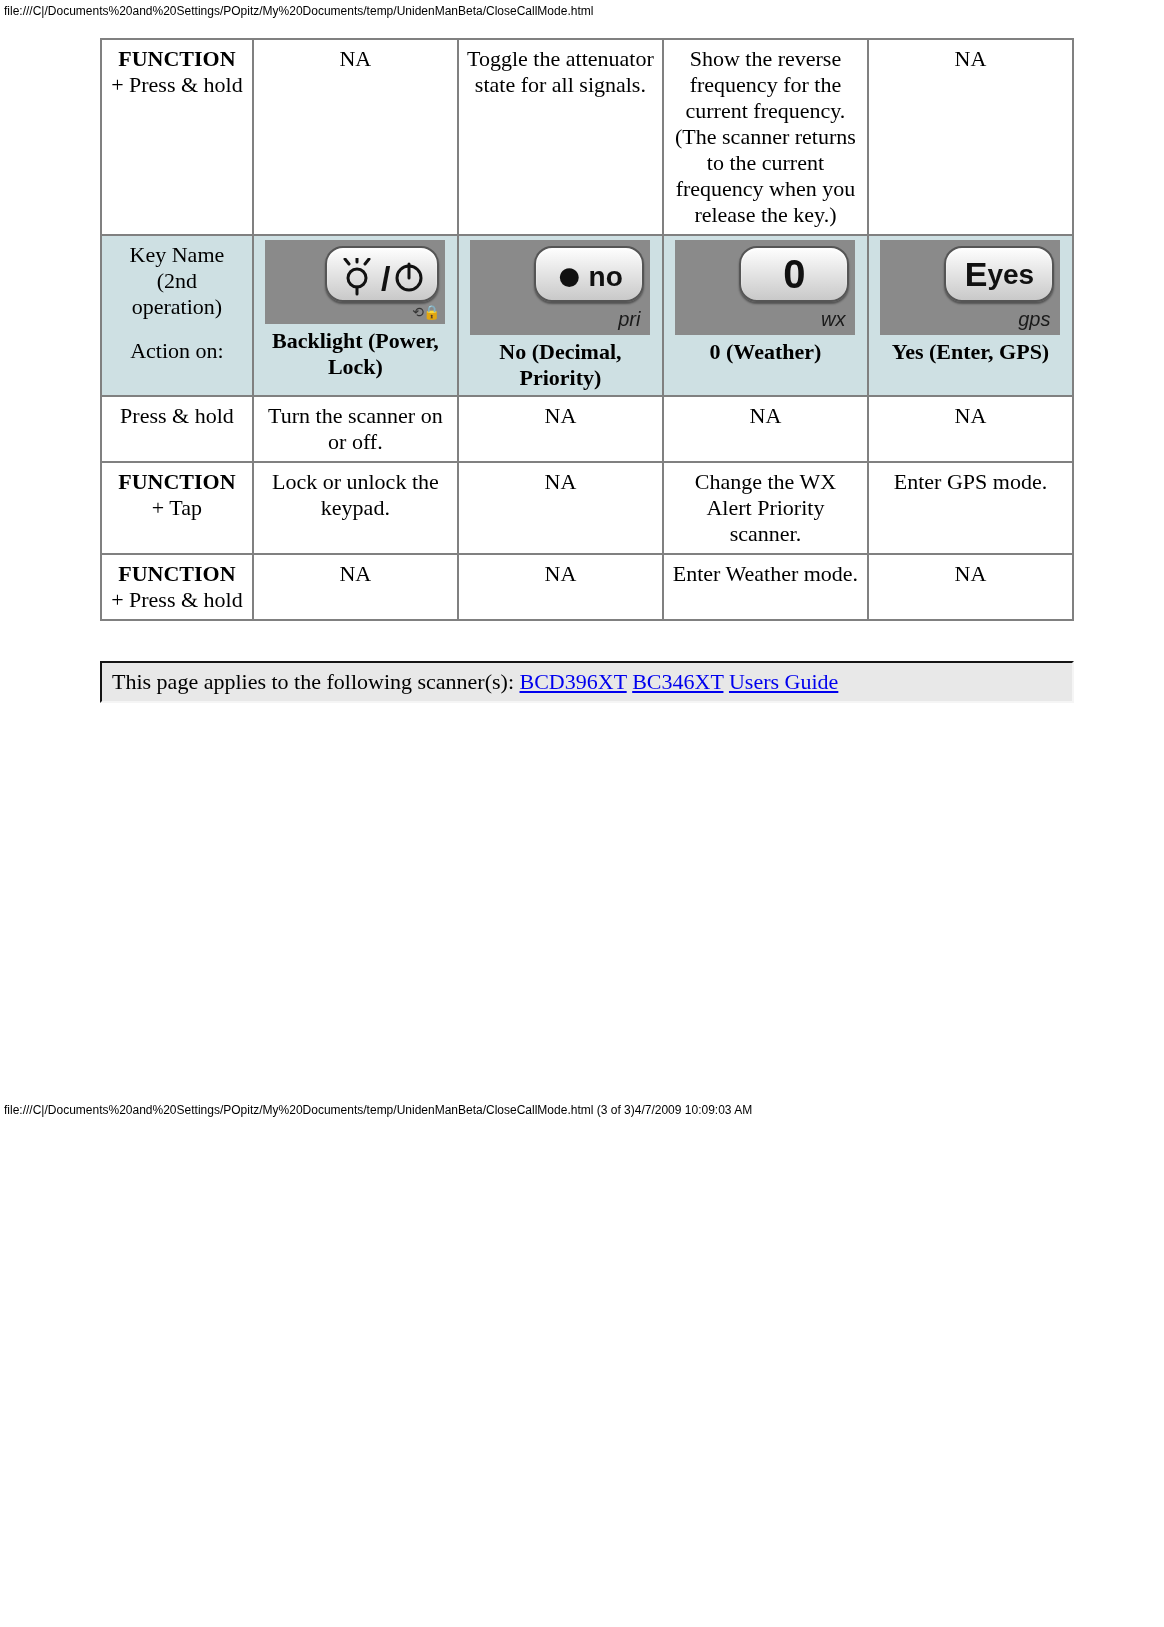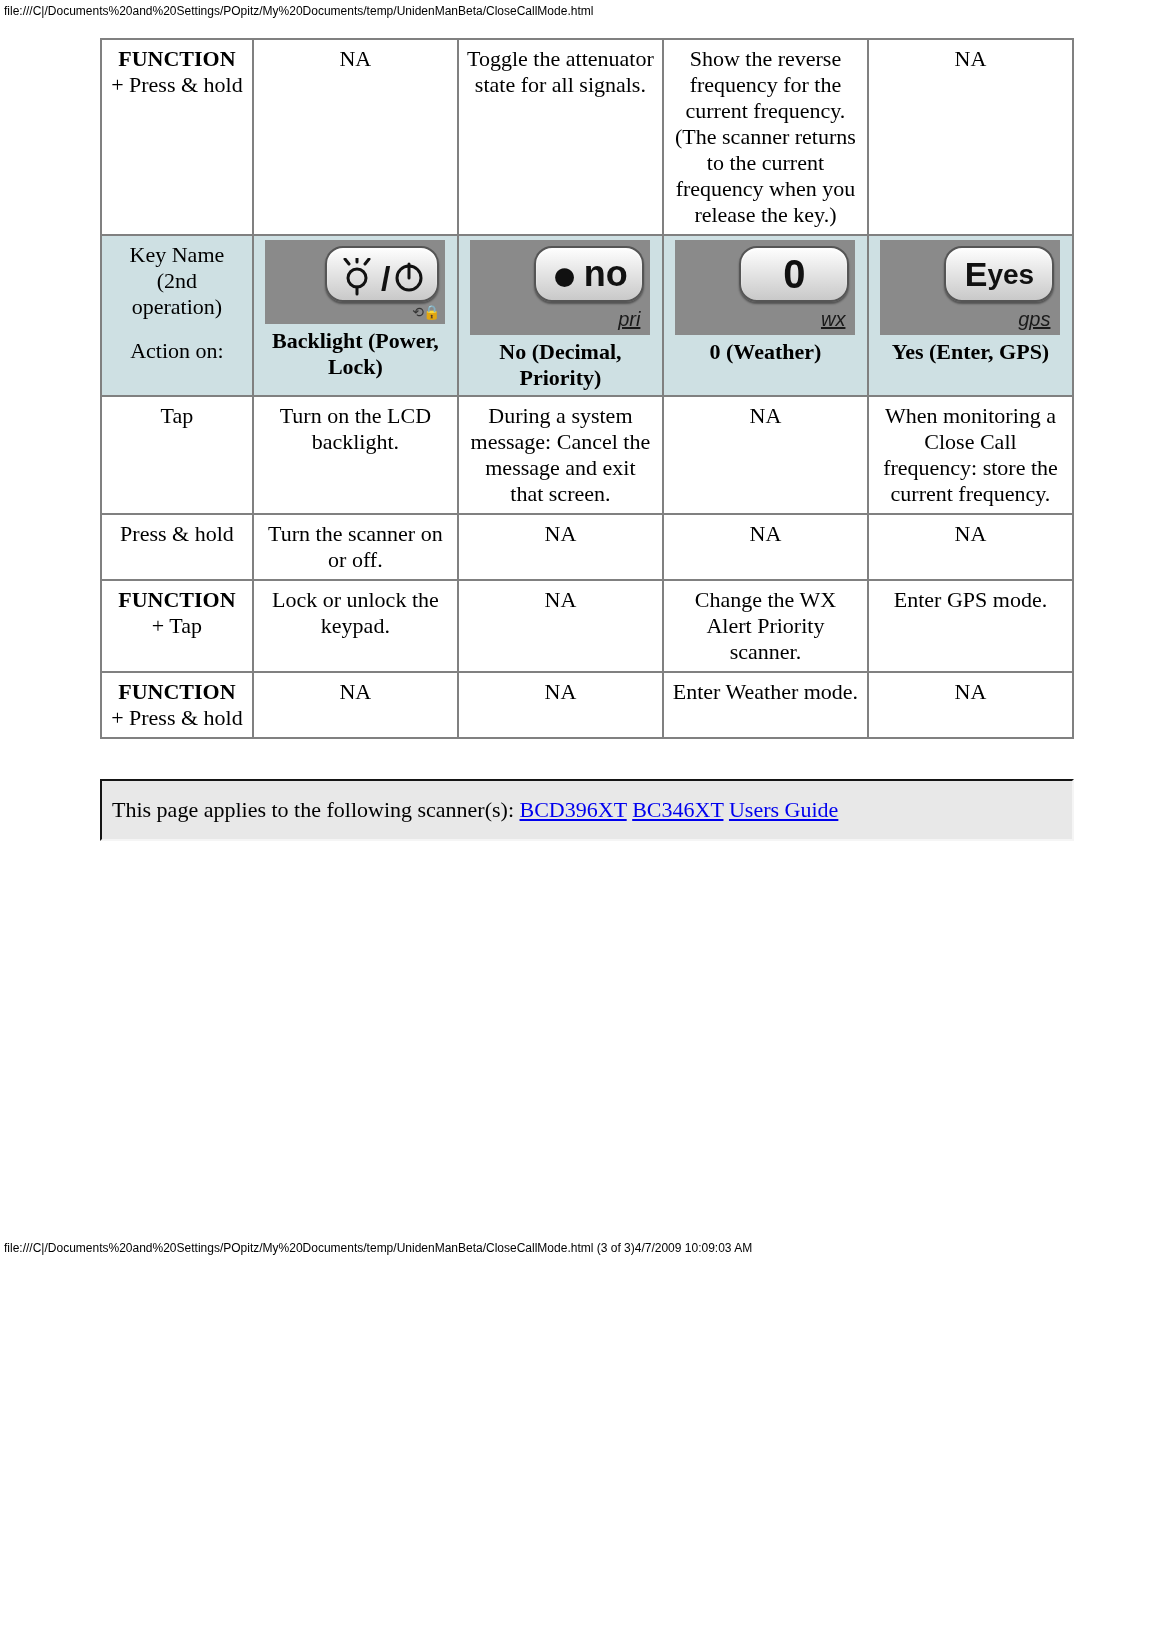--- a/index.html
+++ b/index.html
@@ -59,21 +59,20 @@
     }
     .btn-sub {
       font-family: Arial, Helvetica, sans-serif;
       font-size: 20px;
       color: #1a1a1a;
       display: block;
       text-align: right;
       margin-top: 6px;
       font-style: italic;
       padding-right: 4px;
-      text-decoration: underline;
     }
     .btn {
       display: inline-block;
       background: linear-gradient(#fefefe, #c9c9c9);
       border: 2px solid #555;
       border-radius: 18px;
       min-width: 110px;
       height: 56px;
       line-height: 52px;
       font-family: Arial, Helvetica, sans-serif;
@@ -88,21 +87,21 @@
     .btn .sub-e { font-size: 28px; vertical-align: 2px; }
     .btn.power { position: relative; }
     .caption-bold { font-weight: bold; margin-top: 4px; display:block;}
     .bold { font-weight: bold; }
     .applies-box {
       margin-top: 40px;
       border: 2px solid;
       border-color: #6a6a6a #f5f5f5 #f5f5f5 #6a6a6a;
       border-style: inset;
       background: #e8e8e8;
-      padding: 16px 10px;
+      padding: 6px 10px;
       font-size: 22px;
       text-align: left;
     }
     .applies-box a { color: #0000ee; text-decoration: underline; }
     .small-glyph {
       font-family: Arial, sans-serif;
       font-size: 14px;
       color: #333;
       display:block;
       text-align: right;
@@ -163,48 +162,41 @@
               <line x1="72" y1="6" x2="72" y2="20"></line>
             </g>
           </svg>
         </span>
         <span class="small-glyph">⟲🔒</span>
       </div>
       <span class="caption-bold">Backlight (Power, Lock)</span>
     </td>
     <td class="btn-cell">
       <div class="btn-wrap">
-        <span class="btn"><span class="dot">●</span><span style="font-size:36px;">no</span></span>
+        <span class="btn"><span class="dot">●</span><span style="font-size:28px;">no</span></span>
         <span class="btn-sub">pri</span>
       </div>
       <span class="caption-bold">No (Decimal, Priority)</span>
     </td>
     <td class="btn-cell">
       <div class="btn-wrap">
         <span class="btn" style="font-size:40px;">0</span>
         <span class="btn-sub">wx</span>
       </div>
       <span class="caption-bold">0 (Weather)</span>
     </td>
     <td class="btn-cell">
       <div class="btn-wrap">
         <span class="btn"><span>E</span><span class="sub-e">yes</span></span>
         <span class="btn-sub">gps</span>
       </div>
       <span class="caption-bold">Yes (Enter, GPS)</span>
     </td>
   </tr>
 
-  <tr>
-    <td>Tap</td>
-    <td>Turn on the LCD backlight.</td>
-    <td>During a system message: Cancel the message and exit that screen.</td>
-    <td>NA</td>
-    <td>When monitoring a Close Call frequency: store the current frequency.</td>
-  </tr>
 
   <tr>
     <td>Press &amp; hold</td>
     <td>Turn the scanner on or off.</td>
     <td>NA</td>
     <td>NA</td>
     <td>NA</td>
   </tr>
 
   <tr>

